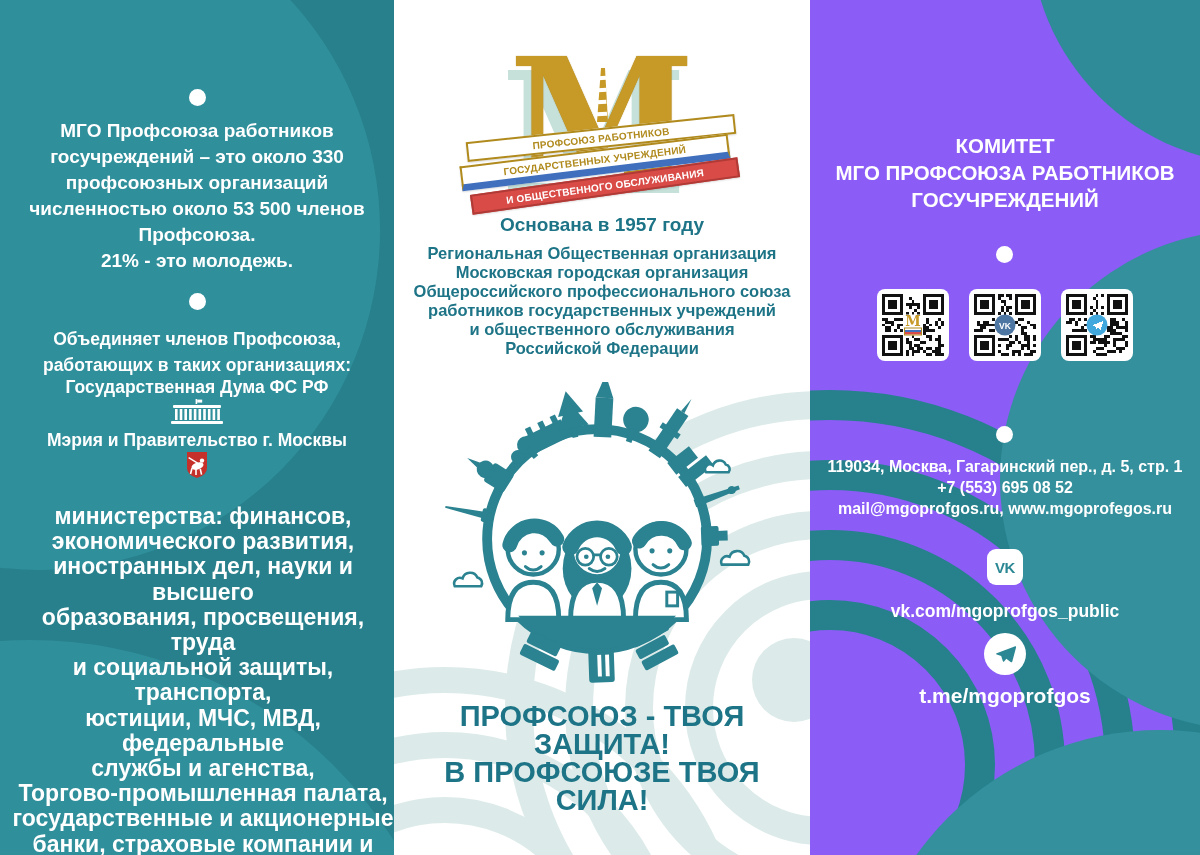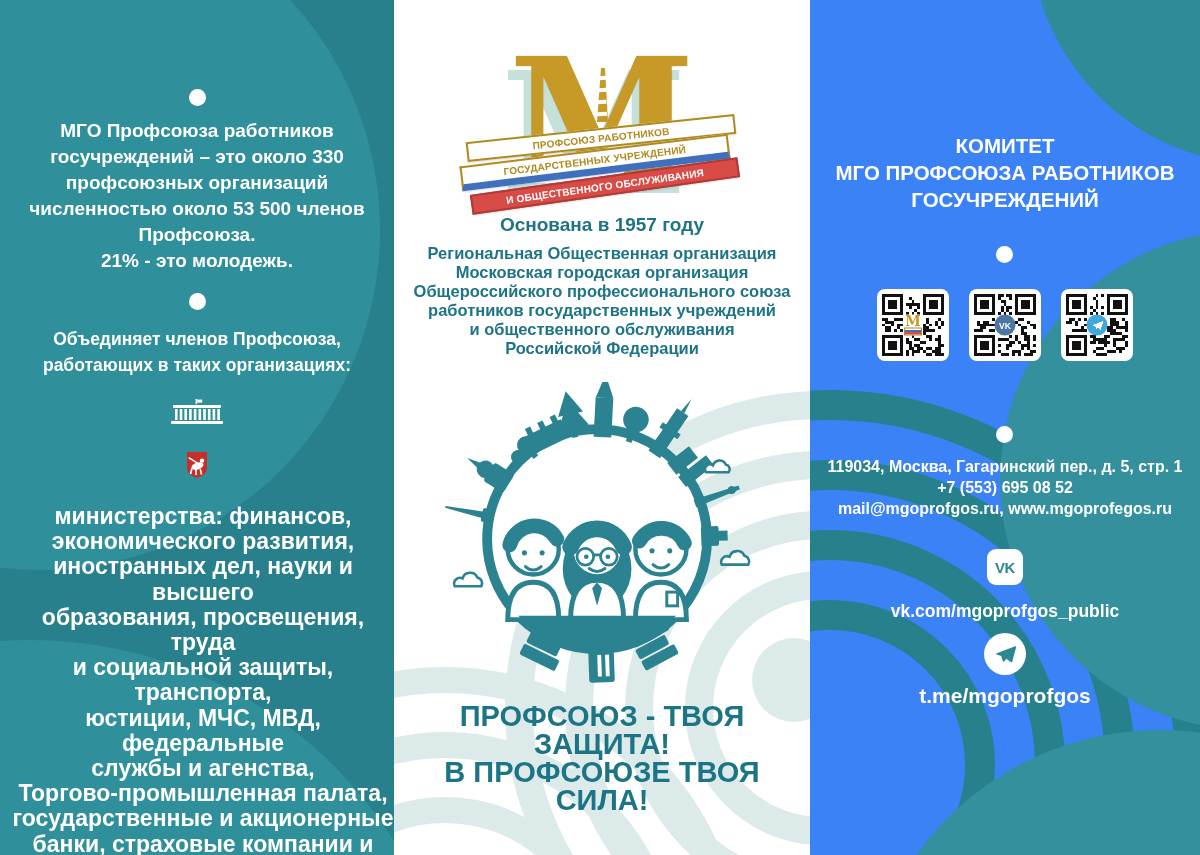--- a/index.html
+++ b/index.html
@@ -1,21 +1,21 @@
 <!DOCTYPE html>
 <html><head>
 <meta charset="utf-8">
 <style>
   html,body{margin:0;padding:0;background:#fff;}
   .page{position:relative;width:1200px;height:855px;overflow:hidden;
         font-family:"Liberation Sans",sans-serif;font-weight:700;}
   .panel{position:absolute;top:0;height:855px;overflow:hidden;}
   .panel-left{left:0;width:394px;background:#27808c;}
   .panel-center{left:394px;width:416px;background:#ffffff;}
-  .panel-right{left:810px;width:390px;background:#3b82f6;}
+  .panel-right{left:810px;width:390px;background:#8b5cf6;}
 
   
   .circ{position:absolute;border-radius:50%;}
   .ring{position:absolute;border-radius:50%;background:transparent;}
 
   .white-dot{position:absolute;width:17px;height:17px;border-radius:50%;background:#fff;}
 
   
   .lp-text{position:absolute;left:0;right:0;text-align:center;color:#fff;white-space:pre-line;}
   .lp-stat{top:118px;font-size:19px;line-height:26px;}
@@ -86,39 +86,41 @@
 госучреждений – это около 330
 профсоюзных организаций
 численностью около 53 500 членов
 Профсоюза.
 21% - это молодежь.</div>
 
     <div class="white-dot" style="left:189px;top:293px;"></div>
     <div class="lp-text lp-unites">Объединяет членов Профсоюза,
 работающих в таких организациях:</div>
 
+    <div class="lp-text lp-duma">Государственная Дума ФС РФ</div>
     <div class="duma-icon">
       <svg viewBox="0 0 54 26" width="54" height="26" fill="#fff">
         <rect x="25.6" y="0" width="1.6" height="5"></rect>
           <rect x="27.2" y="0.6" width="5" height="3"></rect>
         <rect x="3" y="6" width="48" height="3" rx="1"></rect>
         <rect x="5" y="10" width="2.6" height="11"></rect>
           <rect x="9.7" y="10" width="2.6" height="11"></rect>
         <rect x="14.4" y="10" width="2.6" height="11"></rect>
           <rect x="19.1" y="10" width="2.6" height="11"></rect>
         <rect x="23.8" y="10" width="2.6" height="11"></rect>
           <rect x="28.5" y="10" width="2.6" height="11"></rect>
         <rect x="33.2" y="10" width="2.6" height="11"></rect>
           <rect x="37.9" y="10" width="2.6" height="11"></rect>
         <rect x="42.6" y="10" width="2.6" height="11"></rect>
           <rect x="47.3" y="10" width="2.6" height="11"></rect>
         <rect x="1" y="22" width="52" height="3" rx="1"></rect>
       </svg>
     </div>
 
+    <div class="lp-text lp-mos">Мэрия и Правительство г. Москвы</div>
     <div class="crest-icon">
       <svg viewBox="0 0 22 28" width="22" height="28">
         <path d="M1,1 H21 V17 Q21,24 11,27 Q1,24 1,17 Z" fill="#c5302b"></path>
         <g fill="#fff">
           <rect x="3" y="6" width="11" height="1.4" transform="rotate(32 3 6)"></rect>
           <ellipse cx="11.5" cy="15" rx="6.2" ry="3.4" transform="rotate(-18 11.5 15)"></ellipse>
           <circle cx="16" cy="9.6" r="2.2"></circle>
           <rect x="5.2" y="17" width="1.6" height="6" transform="rotate(14 5.2 17)"></rect>
           <rect x="9.2" y="18" width="1.6" height="6"></rect>
           <rect x="13.5" y="18" width="1.6" height="6" transform="rotate(-12 13.5 18)"></rect>

